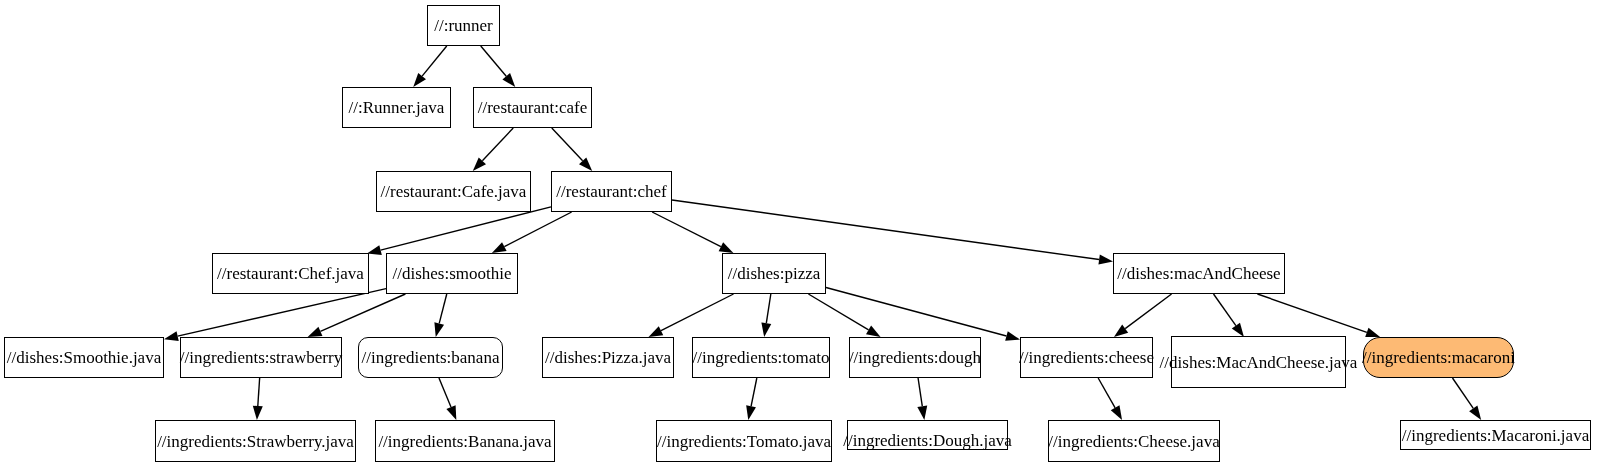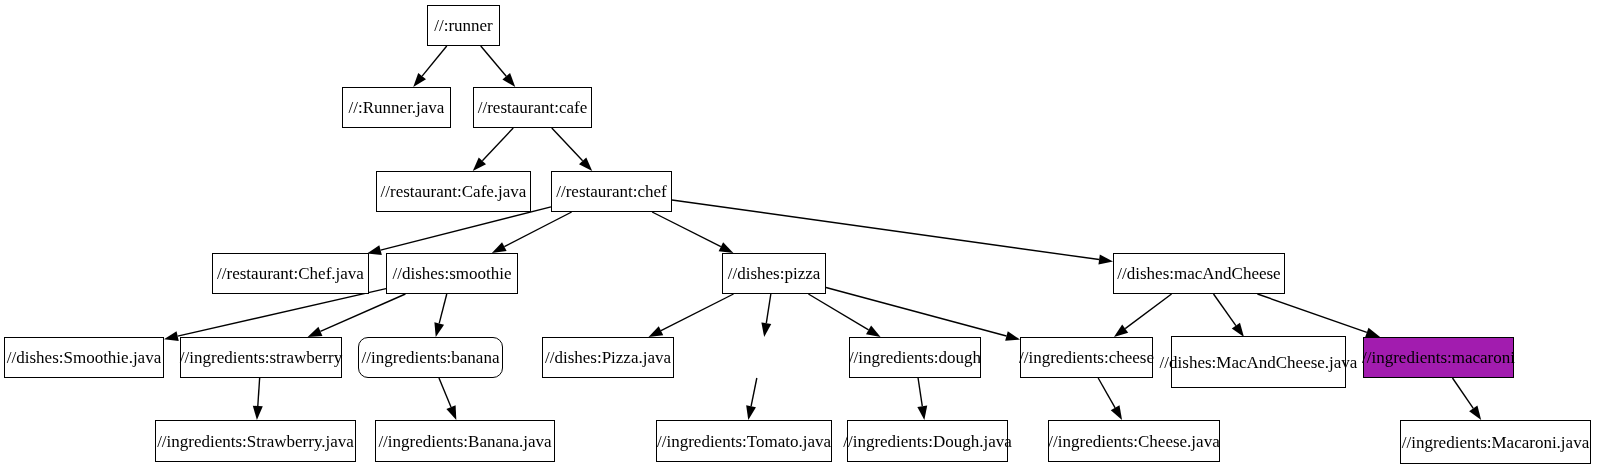--- a/index.html
+++ b/index.html
@@ -126,43 +126,46 @@
     </div>
     <div class="node" style="left: 180px; top: 337px; width: 162px; height: 41px; background: rgb(255, 255, 255); border-color: rgb(0, 0, 0);">
       <span>//ingredients:strawberry</span>
     </div>
     <div class="node" style="left: 358px; top: 337px; width: 145px; height: 41px; background: rgb(255, 255, 255); border-color: rgb(0, 0, 0); border-radius: 10px;">
       <span>//ingredients:banana</span>
     </div>
     <div class="node" style="left: 542px; top: 337px; width: 132px; height: 41px; background: rgb(255, 255, 255); border-color: rgb(0, 0, 0);">
       <span>//dishes:Pizza.java</span>
     </div>
+    <div class="node" style="left: 692px; top: 337px; width: 138px; height: 41px; background: rgb(255, 255, 255); border-color: rgb(0, 0, 0);">
+      <span>//ingredients:tomato</span>
+    </div>
     <div class="node" style="left: 849px; top: 337px; width: 132px; height: 41px; background: rgb(255, 255, 255); border-color: rgb(0, 0, 0);">
       <span>//ingredients:dough</span>
     </div>
     <div class="node" style="left: 1020px; top: 337px; width: 133px; height: 41px; background: rgb(255, 255, 255); border-color: rgb(0, 0, 0);">
       <span>//ingredients:cheese</span>
     </div>
     <div class="node" style="left: 1171px; top: 336px; width: 175px; height: 52px; background: rgb(255, 255, 255); border-color: rgb(0, 0, 0);">
       <span>//dishes:MacAndCheese.java</span>
     </div>
-    <div class="node" style="left: 1363px; top: 337px; width: 151px; height: 41px; background: #a21caf; border-color: rgb(0, 0, 0);">
+    <div class="node" style="left: 1363px; top: 337px; width: 151px; height: 41px; background: #fdba74; border-color: rgb(0, 0, 0); border-radius: 17px;">
       <span>//ingredients:macaroni</span>
     </div>
     <div class="node" style="left: 155px; top: 420px; width: 201px; height: 42px; background: rgb(255, 255, 255); border-color: rgb(0, 0, 0); text-align: center;">
       <span>//ingredients:Strawberry.java</span>
     </div>
     <div class="node" style="left: 375px; top: 420px; width: 180px; height: 42px; background: rgb(255, 255, 255); border-color: rgb(0, 0, 0);">
       <span>//ingredients:Banana.java</span>
     </div>
     <div class="node" style="left: 656px; top: 420px; width: 176px; height: 42px; background: rgb(255, 255, 255); border-color: rgb(0, 0, 0);">
       <span>//ingredients:Tomato.java</span>
     </div>
-    <div class="node" style="left: 847px; top: 420px; width: 161px; height: 42px; background: rgb(255, 255, 255); border-color: rgb(0, 0, 0);">
+    <div class="node" style="left: 847px; top: 420px; width: 161px; height: 30px; background: rgb(255, 255, 255); border-color: rgb(0, 0, 0); align-items: flex-end;">
       <span>//ingredients:Dough.java</span>
     </div>
     <div class="node" style="left: 1048px; top: 420px; width: 172px; height: 42px; background: rgb(255, 255, 255); border-color: rgb(0, 0, 0);">
       <span>//ingredients:Cheese.java</span>
     </div>
-    <div class="node" style="left: 1400px; top: 420px; width: 191px; height: 44px; background: rgb(255, 255, 255); border-color: rgb(0, 0, 0);">
+    <div class="node" style="left: 1400px; top: 420px; width: 191px; height: 30px; background: rgb(255, 255, 255); border-color: rgb(0, 0, 0);">
       <span>//ingredients:Macaroni.java</span>
     </div>
   </div>
 
 </body></html>

